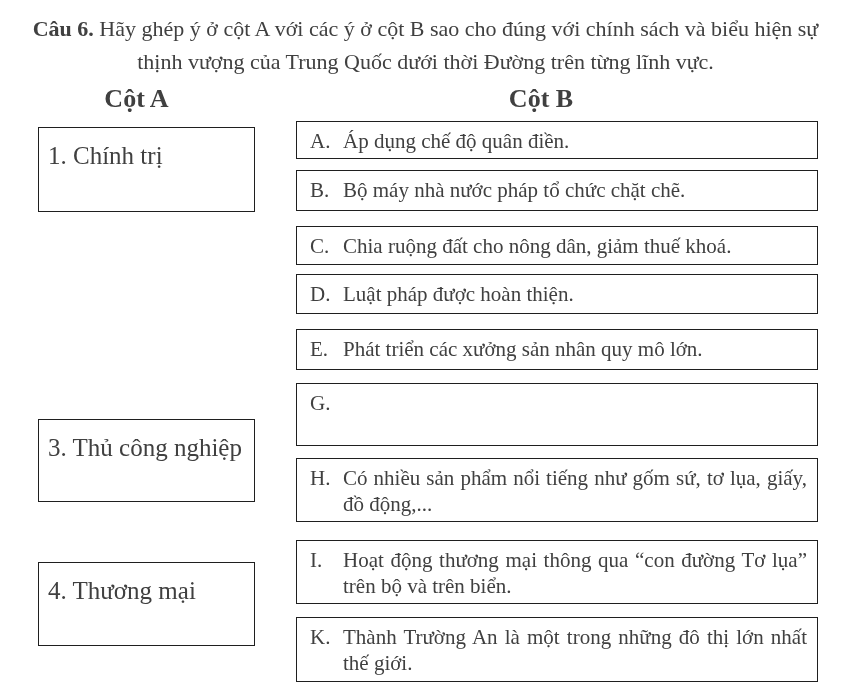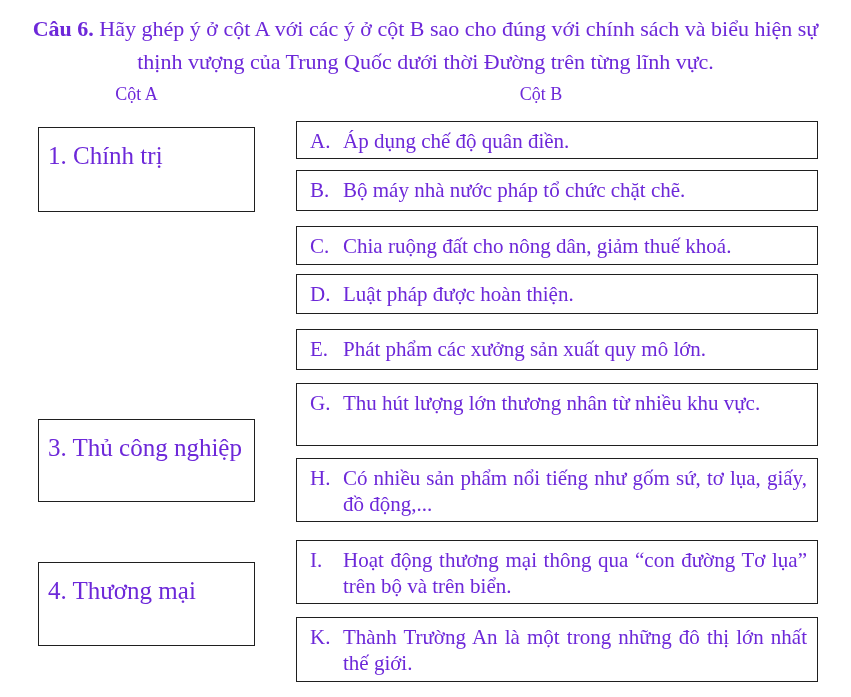--- a/index.html
+++ b/index.html
@@ -1,39 +1,39 @@
 <!DOCTYPE html>
 <html><head>
 <meta charset="utf-8">
 <style>
   html, body { margin: 0; padding: 0; background: #ffffff; }
   .page {
     position: relative;
     width: 851px;
     height: 697px;
     background: #ffffff;
-    color: #6d28d9;
+    color: #404040;
     font-family: "Liberation Serif", "DejaVu Serif", serif;
     overflow: hidden;
   }
   .title {
     position: absolute;
     top: 12px;
     left: 30px;
     width: 791px;
     text-align: center;
     font-size: 22px;
     line-height: 33px;
   }
   .title .qnum { font-weight: bold; }
   .col-header {
     position: absolute;
     top: 84px;
-    font-size: 18px;
-    font-weight: normal;
+    font-size: 26px;
+    font-weight: bold;
     text-align: center;
   }
   .hdr-a { left: 28px;  width: 217px; }
   .hdr-b { left: 296px; width: 490px; text-align: center; }
   .abox {
     position: absolute;
     left: 38px;
     width: 217px;
     border: 1.5px solid #1f1f1f;
     box-sizing: border-box;
@@ -103,25 +103,24 @@
   <div class="bbox bC">
     <span class="letter">C.</span>
     <span class="btext">Chia ruộng đất cho nông dân, giảm thuế khoá.</span>
   </div>
   <div class="bbox bD">
     <span class="letter">D.</span>
     <span class="btext">Luật pháp được hoàn thiện.</span>
   </div>
   <div class="bbox bE">
     <span class="letter">E.</span>
-    <span class="btext">Phát phẩm các xưởng sản xuất quy mô lớn.</span>
+    <span class="btext">Phát triển các xưởng sản nhân quy mô lớn.</span>
   </div>
   <div class="bbox bG">
     <span class="letter">G.</span>
-    <span class="btext">Thu hút lượng lớn thương nhân từ nhiều khu vực.</span>
   </div>
   <div class="bbox bH">
     <span class="letter">H.</span>
     <span class="btext">Có nhiều sản phẩm nổi tiếng như gốm sứ, tơ lụa, giấy, đồ động,...</span>
   </div>
   <div class="bbox bI">
     <span class="letter">I.</span>
     <span class="btext">Hoạt động thương mại thông qua “con đường Tơ lụa” trên bộ và trên biển.</span>
   </div>
   <div class="bbox bK">

